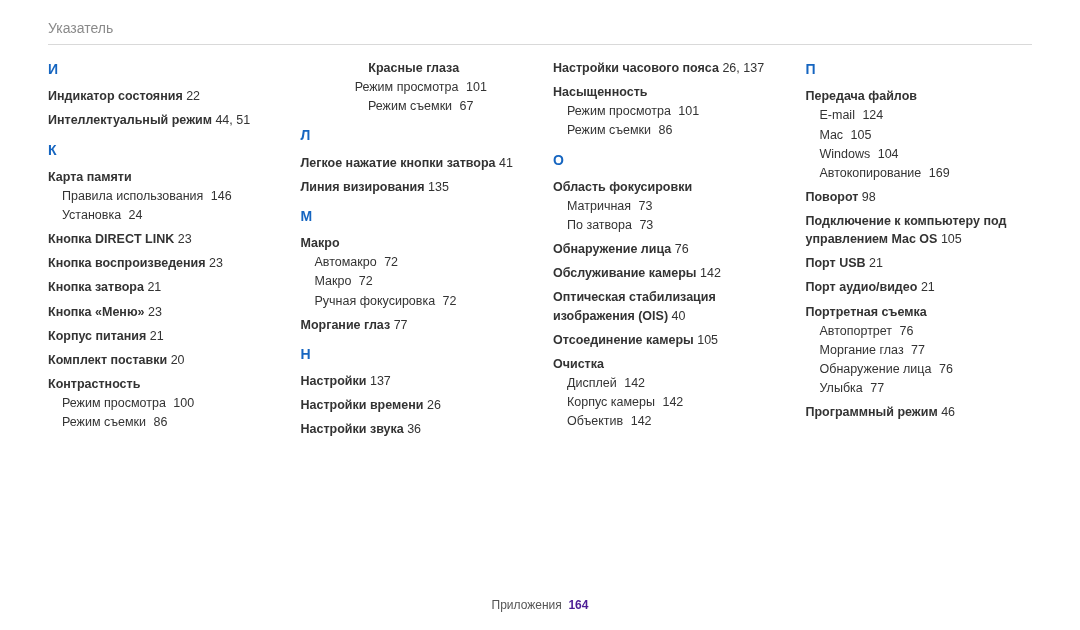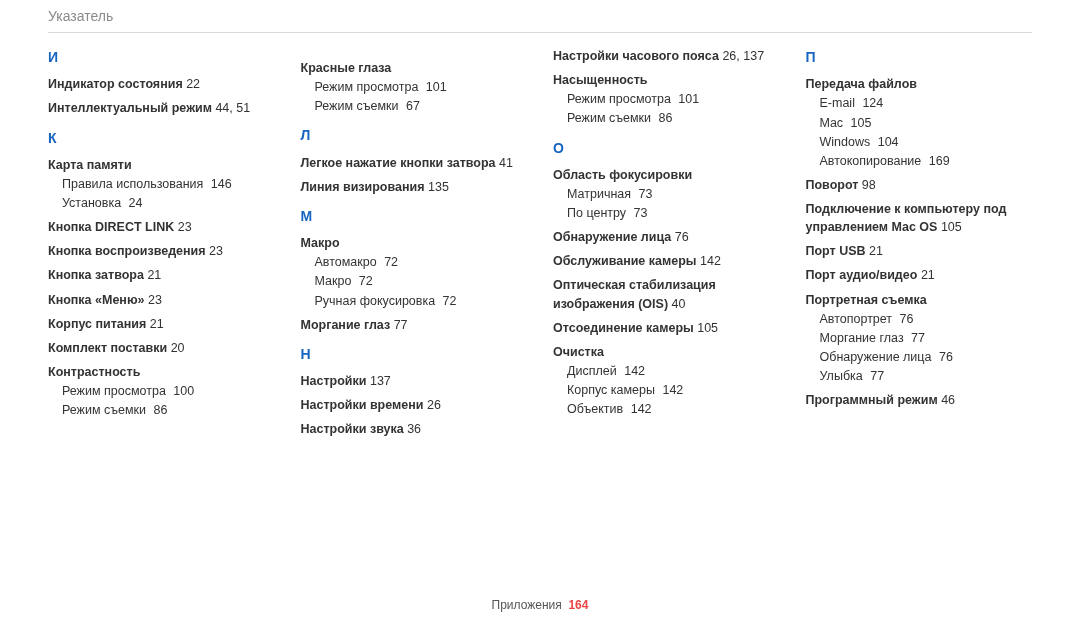--- a/index.html
+++ b/index.html
@@ -7,21 +7,21 @@
     width:1080px;
     height:630px;
     background:#fff;
     font-family:Arial,Helvetica,sans-serif;
     color:#333;
     position:relative;
     box-sizing:border-box;
   }
   .page{
     box-sizing:border-box;
-    padding:8px 48px 0 48px;
+    padding:20px 48px 0 48px;
     width:100%;
     height:100%;
   }
   .header{
     color:#8a8a8a;
     font-size:14px;
     margin-bottom:8px;
   }
   .rule{
     border:none;
@@ -67,21 +67,21 @@
   }
   .footer{
     position:absolute;
     bottom:18px;
     left:0;
     right:0;
     text-align:center;
     font-size:12px;
     color:#555;
   }
-  .footer .pnum{font-weight:bold;color:#ef4444;}
+  .footer .pnum{font-weight:bold;color:#4c1d95;}
 </style>
 </head>
 <body>
 
 <div class="page">
   <div class="header">Указатель</div>
   <hr class="rule">
 
   <div class="cols" id="cols">
       <div class="col">
@@ -120,21 +120,21 @@
         </div>
         <div class="entry">
           <div><span class="term">Контрастность</span></div>
           <div class="sub">
             <div class="srow"><span>Режим просмотра</span><span class="pages">  100</span></div>
             <div class="srow"><span>Режим съемки</span><span class="pages">  86</span></div>
           </div>
         </div>
       </div>
       <div class="col">
-        <div class="entry" style="margin-top: 12px;">
+        <div class="entry" style="margin-top: 0px; text-align: center;">
           <div><span class="term">Красные глаза</span></div>
           <div class="sub">
             <div class="srow"><span>Режим просмотра</span><span class="pages">  101</span></div>
             <div class="srow"><span>Режим съемки</span><span class="pages">  67</span></div>
           </div>
         </div>
         <div class="letter">Л</div>
         <div class="entry">
           <div><span class="term">Легкое нажатие кнопки затвора</span><span class="pages">  41</span></div>
         </div>
@@ -173,21 +173,21 @@
           <div class="sub">
             <div class="srow"><span>Режим просмотра</span><span class="pages">  101</span></div>
             <div class="srow"><span>Режим съемки</span><span class="pages">  86</span></div>
           </div>
         </div>
         <div class="letter">О</div>
         <div class="entry">
           <div><span class="term">Область фокусировки</span></div>
           <div class="sub">
             <div class="srow"><span>Матричная</span><span class="pages">  73</span></div>
-            <div class="srow"><span>По центру</span><span class="pages">  73</span></div>
+            <div class="srow"><span>По затвора</span><span class="pages">  73</span></div>
           </div>
         </div>
         <div class="entry">
           <div><span class="term">Обнаружение лица</span><span class="pages">  76</span></div>
         </div>
         <div class="entry">
           <div><span class="term">Обслуживание камеры</span><span class="pages">  142</span></div>
         </div>
         <div class="entry">
           <div><span class="term">Оптическая стабилизация изображения (OIS)</span><span class="pages">  40</span></div>

